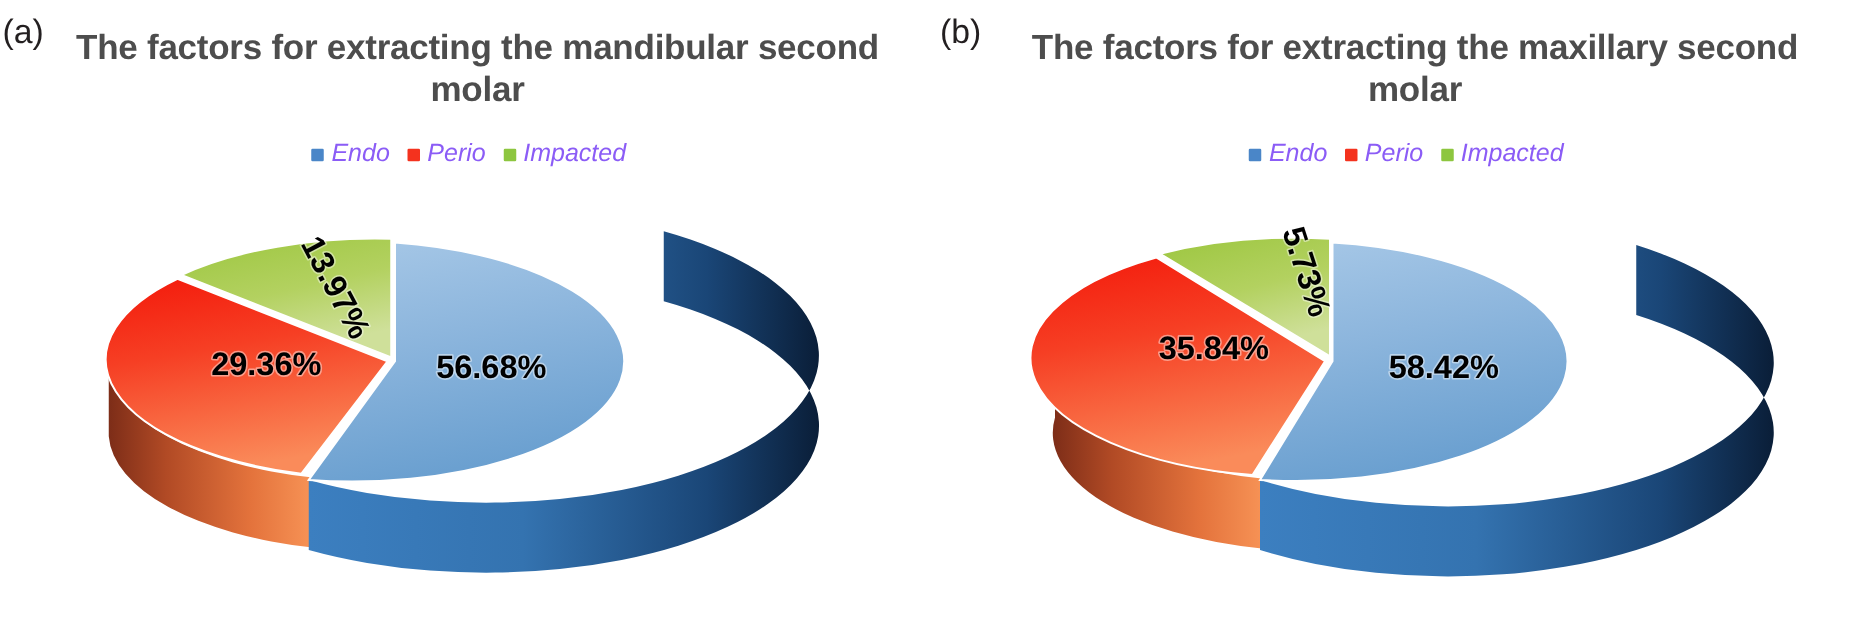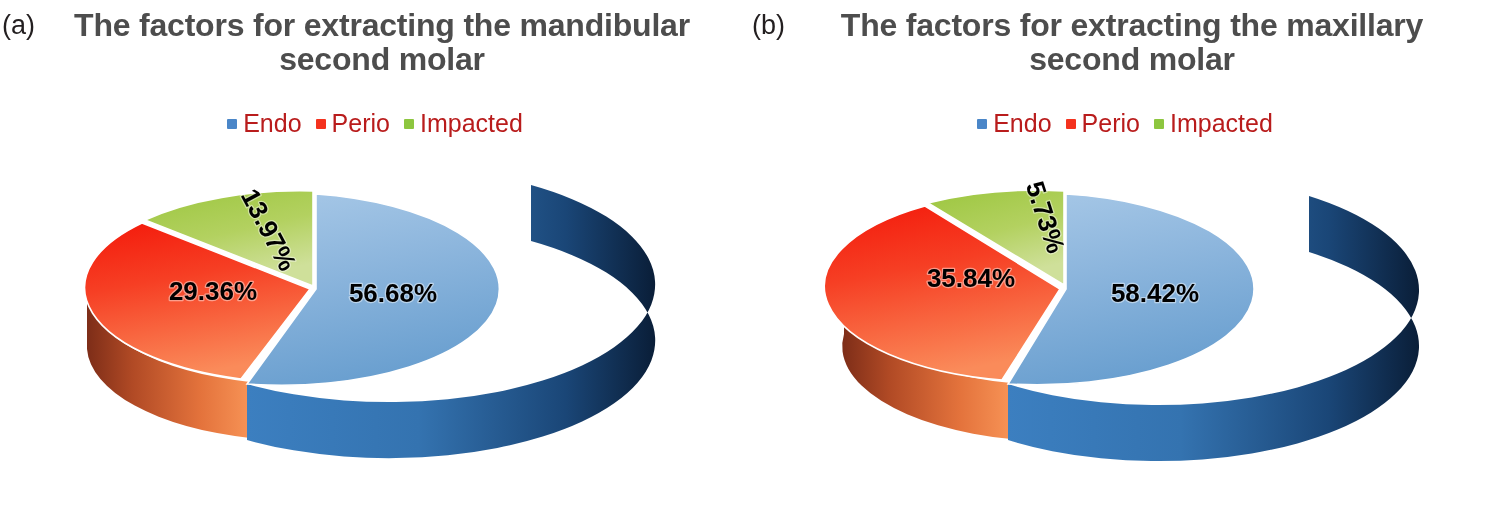--- a/index.html
+++ b/index.html
@@ -29,28 +29,29 @@
   .panel-letter{
     font-size:27px;
     line-height:34px;
     font-weight:400;
     color:#231f20;
     padding-left:2px;
     white-space:nowrap;
     font-family:"Liberation Sans","DejaVu Sans",sans-serif;
   }
   .panel-title{
-    font-size:32px;
+    font-size:28px;
     line-height:34px;
     font-weight:bold;
     color:#4d4d4d;
     text-align:center;
     width:690px;
     letter-spacing:-0.2px;
     margin-left:2px;
+    margin-top:13px;
   }
   
   .legend{
     position:absolute;
     top:114px;left:0;width:750px;
     display:flex;
     justify-content:center;
     align-items:center;
     gap:14px;
   }
@@ -58,24 +59,25 @@
     display:flex;
     align-items:center;
     gap:6px;
   }
   .legend-swatch{
     width:10px;height:10px;
     display:block;
     border-radius:1px;
   }
   .legend-label{
-    font-size:25px;
-    color:#b91c1c;
+    font-size:20px;
+    color:#8b5cf6;
     line-height:19px;
     white-space:nowrap;
+    font-style:italic;
   }
   
   .pie-wrap{
     position:absolute;
     left:0;top:150px;
     width:750px;height:358px;
   }
   .pie-svg{ display:block; margin:0 auto; }
 
   .pct-label{

